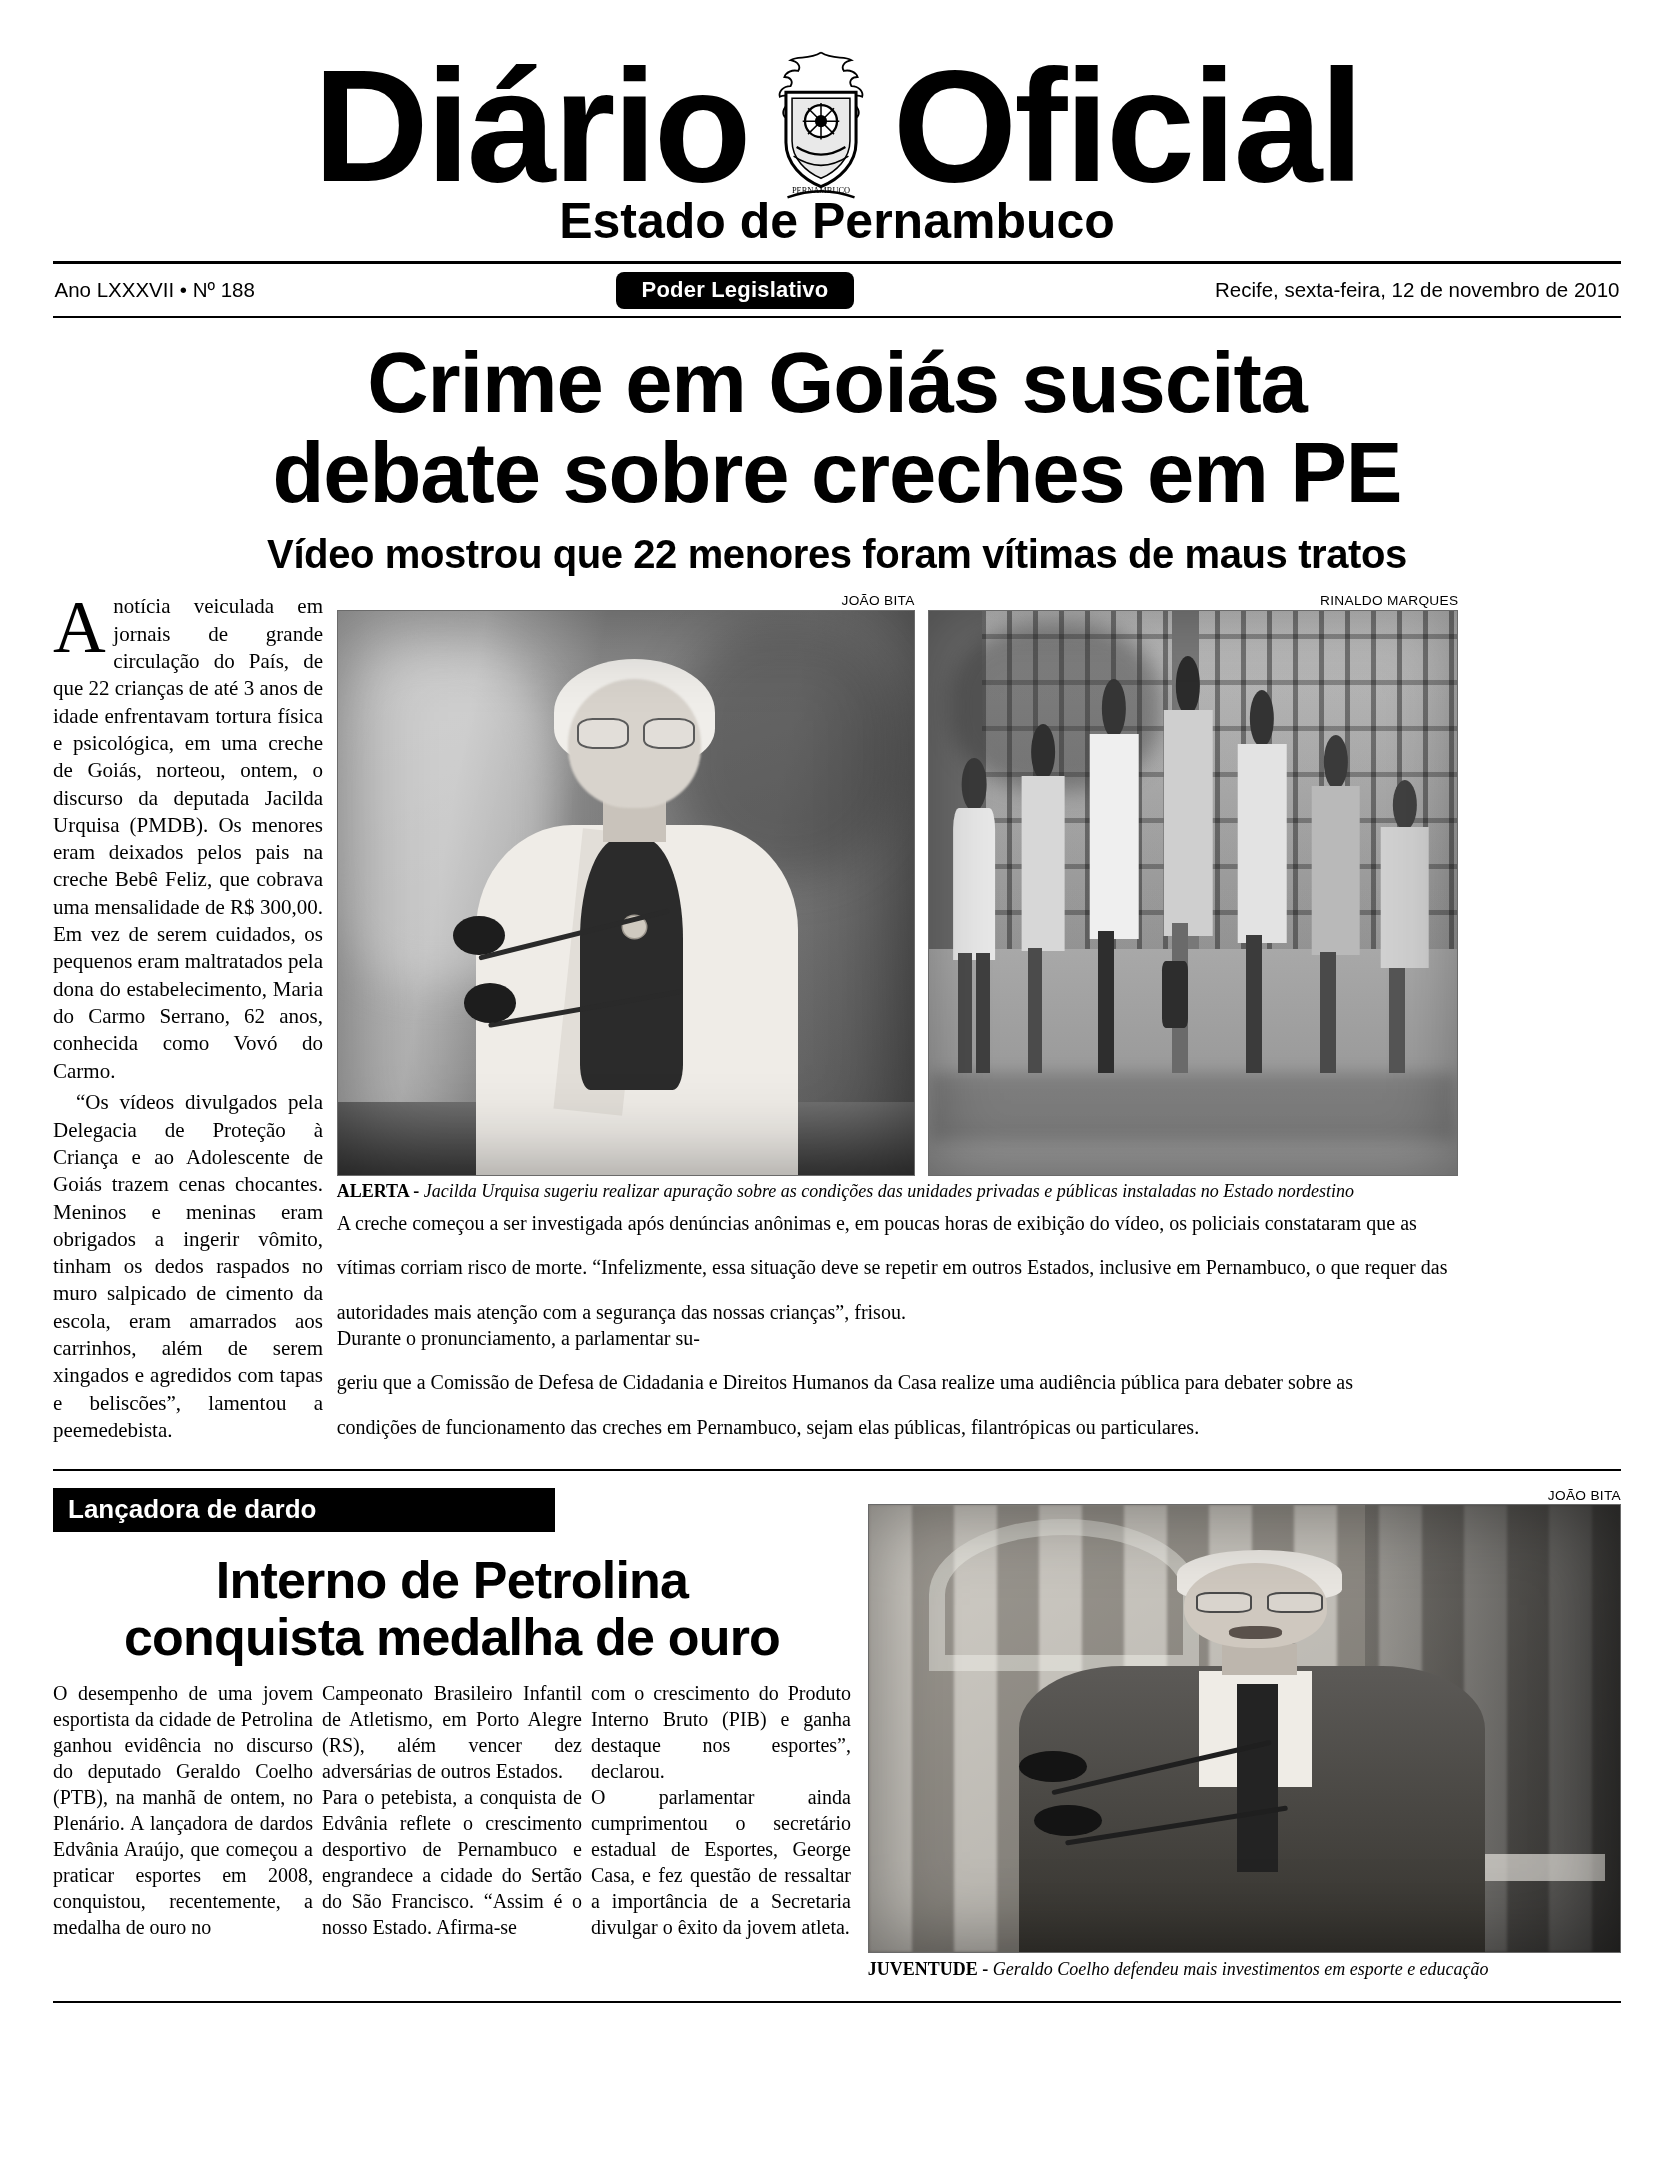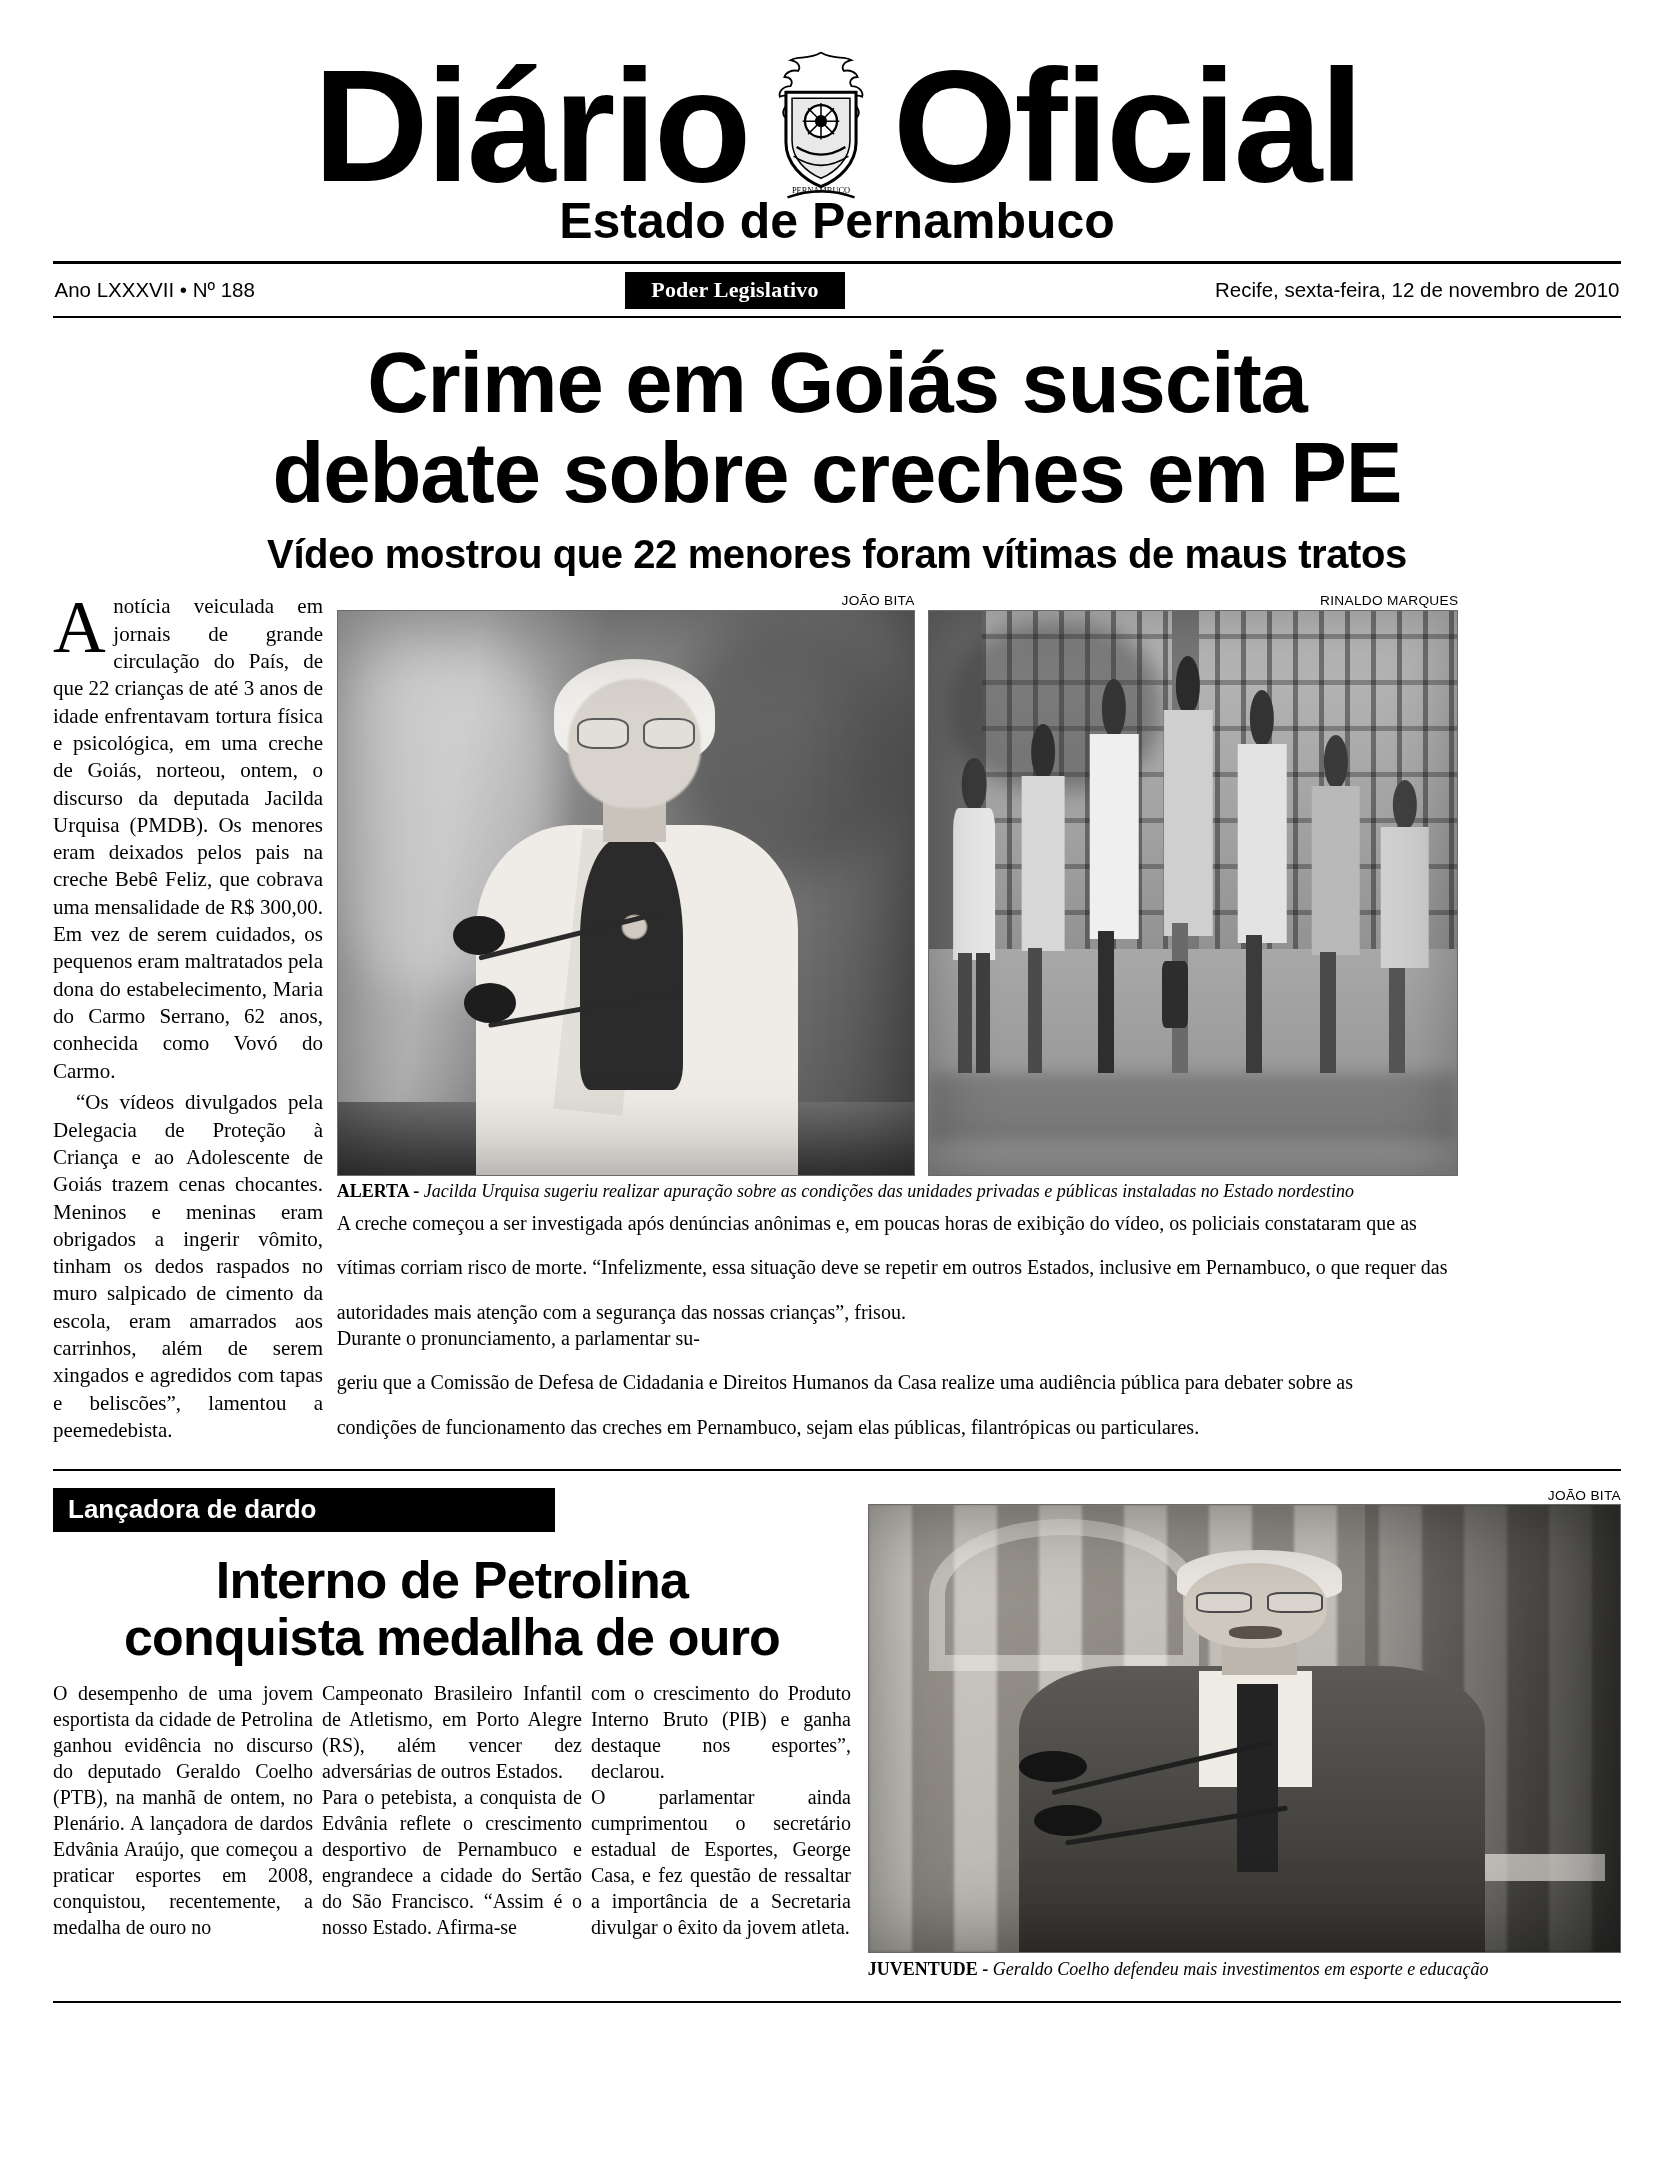--- a/index.html
+++ b/index.html
@@ -68,25 +68,26 @@
     align-items: center;
     justify-content: space-between;
     font-family: "Liberation Sans", sans-serif;
     font-size: 20.5px;
     padding: 7.6px 1.5px 7.6px 1.5px;
   }
   .infobar .left, .infobar .right { white-space: nowrap; }
   .legis-badge {
     background: #000;
     color: #fff;
-    font-family: Liberation Serif, serif;
+    font-family: Liberation Sans, sans-serif;
     font-weight: bold;
     font-size: 22px;
     padding: 5.3px 26px 6px 26px;
     letter-spacing: 0.2px;
+    border-radius: 8px;
   }
 
   
   .headline {
     font-family: "Liberation Sans", sans-serif;
     font-weight: bold;
     text-align: center;
     font-size: 85px;
     line-height: 1.06;
     letter-spacing: -1.1px;

